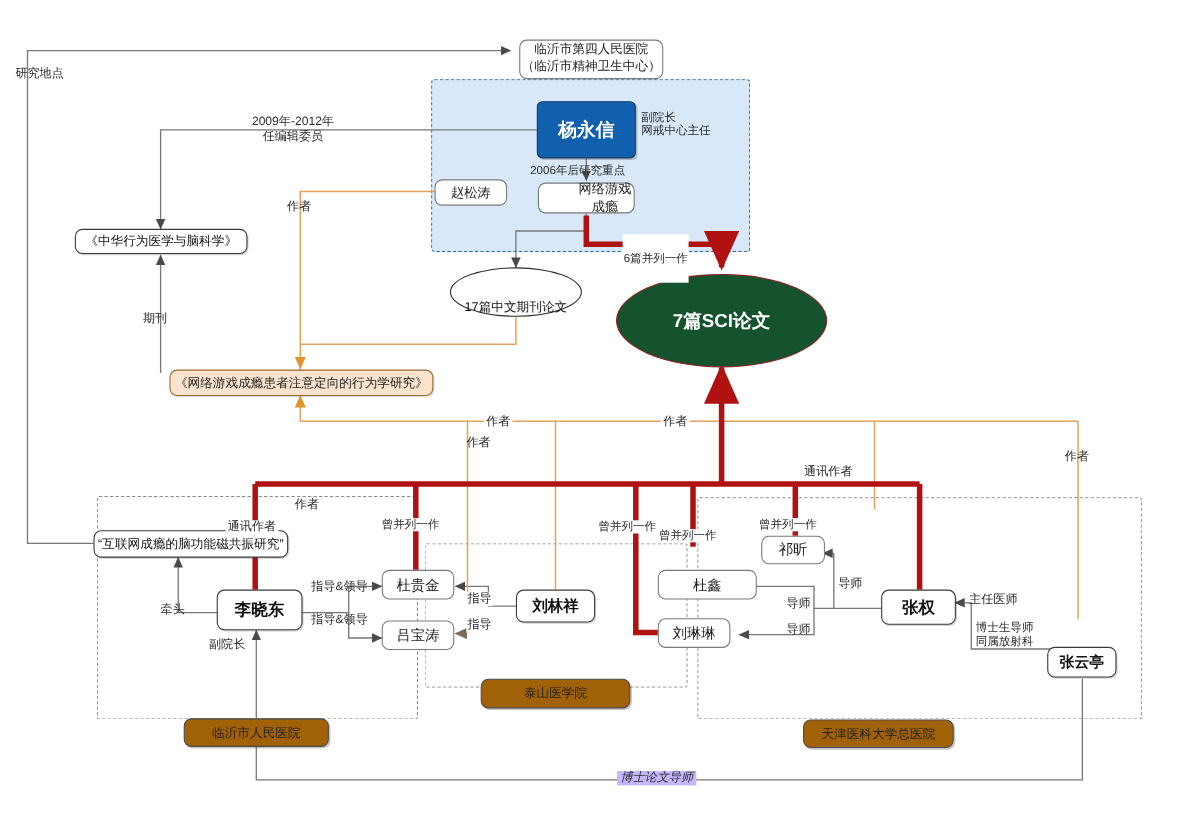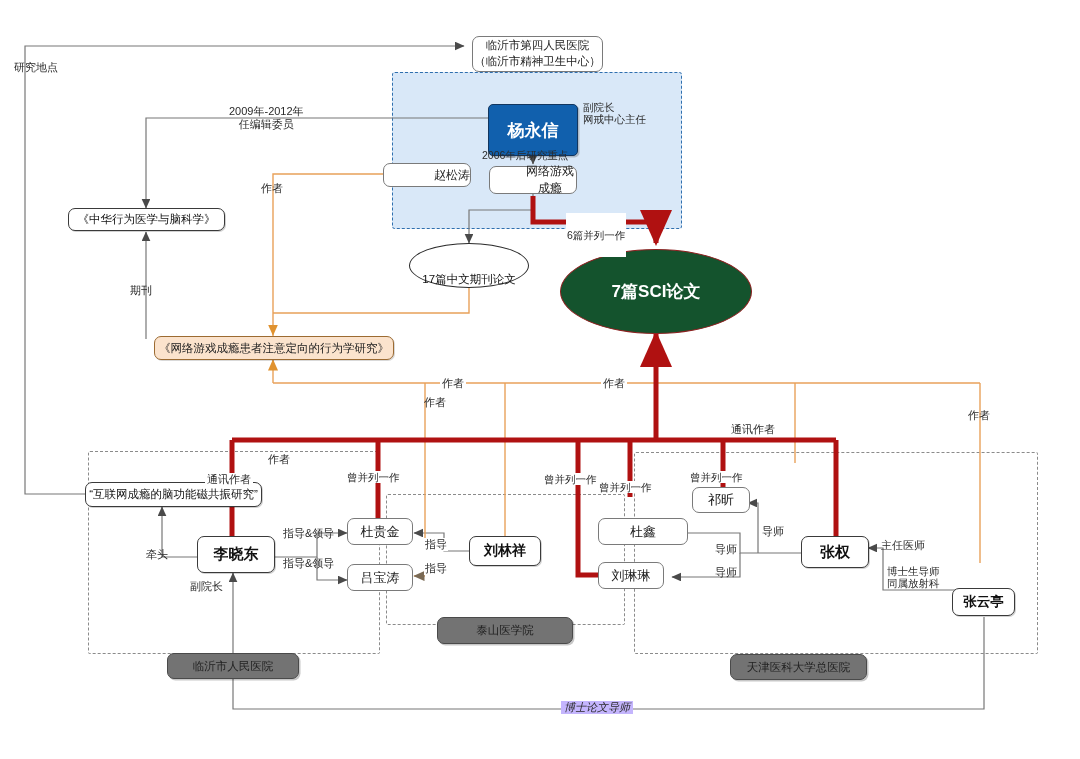--- a/index.html
+++ b/index.html
@@ -3,21 +3,21 @@
 <meta charset="utf-8">
 <style>
   html,body{margin:0;padding:0;background:#ffffff;}
   body{font-family:"Liberation Sans","DejaVu Sans",sans-serif;}
   #stage{position:relative;width:1080px;height:759px;overflow:hidden;background:#fff;}
   svg#wires{position:absolute;left:0;top:0;width:1080px;height:759px;}
   .node{position:absolute;box-sizing:border-box;display:flex;align-items:center;justify-content:center;text-align:center;}
   .rbox{border:1.6px solid #3a3a3a;border-radius:7px;background:#fff;color:#111;
         box-shadow:1px 1px 0 rgba(0,0,0,.18);}
   .thin{border:1.2px solid #7a7a7a;border-radius:7px;background:#fff;color:#222;}
-  .gray{border:1.6px solid #4a4a4a;border-radius:7px;background:#737373;color:#222;
+  .gray{border:1.6px solid #4a4a4a;border-radius:7px;background:#a16207;color:#222;
         box-shadow:1.5px 1.5px 0 rgba(0,0,0,.22);}
   .orange{border:1.4px solid #9c6b32;border-radius:7px;background:#fbe3cd;color:#222;
           box-shadow:1px 1px 0 rgba(0,0,0,.15);}
   .blue{background:#1160ad;border:1.6px solid #12365f;border-radius:5px;color:#fff;font-weight:bold;
         box-shadow:1.5px 1.5px 0 rgba(0,0,0,.2);}
   .ellipse{border:1.7px solid #2b2b2b;border-radius:50%;background:#fff;color:#111;}
   .ell-red{border:1.7px solid #8d2020;border-radius:50%;background:#14532d;color:#fff;font-weight:bold;}
   .lbl{position:absolute;color:#2a2a2a;white-space:nowrap;line-height:1.15;}
   .grpdash{position:absolute;border:1.6px dashed #8b8b8b;border-radius:2px;box-sizing:border-box;}
   .bluegrp{position:absolute;border:1.7px dashed #2f6fae;background:#d9e8f8;border-radius:3px;box-sizing:border-box;}
@@ -121,30 +121,30 @@
 
       <path d="M723,440 L723,487"></path>
     </g>
   </svg>
 
   <div class="node thin" style="left:472px;top:36px;width:131px;height:36px;font-size:11.5px;line-height:1.35;flex-direction:column;">
     <span>临沂市第四人民医院</span>
     <span>（临沂市精神卫生中心）</span>
   </div>
 
-  <div class="node blue" style="left:488px;top:104px;width:90px;height:52px;font-size:17px;">
+  <div class="node blue" style="left:488px;top:92px;width:90px;height:52px;font-size:17px;">
     <span>杨永信</span>
   </div>
 
   <div class="lbl" style="left:583px;top:101px;font-size:10.5px;">
     <div>副院长</div>
     <div>网戒中心主任</div>
   </div>
 
-  <div class="node thin" style="left:383px;top:163px;width:88px;height:24px;font-size:12px;justify-content:flex-end;">
+  <div class="node thin" style="left:395px;top:163px;width:66px;height:24px;font-size:12px;">
     <span>赵松涛</span>
   </div>
 
   <div class="node thin" style="left:489px;top:166px;width:88px;height:28px;font-size:12px;padding-left:34px;">
     <span>网络游戏成瘾</span>
   </div>
 
   <div class="node rbox" style="left:68px;top:208px;width:157px;height:23px;font-size:11.5px;">
     <span>《中华行为医学与脑科学》</span>
   </div>

